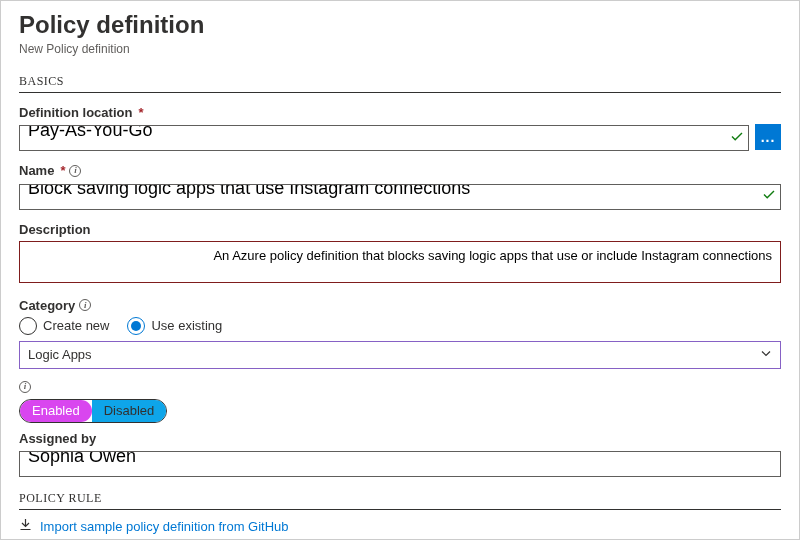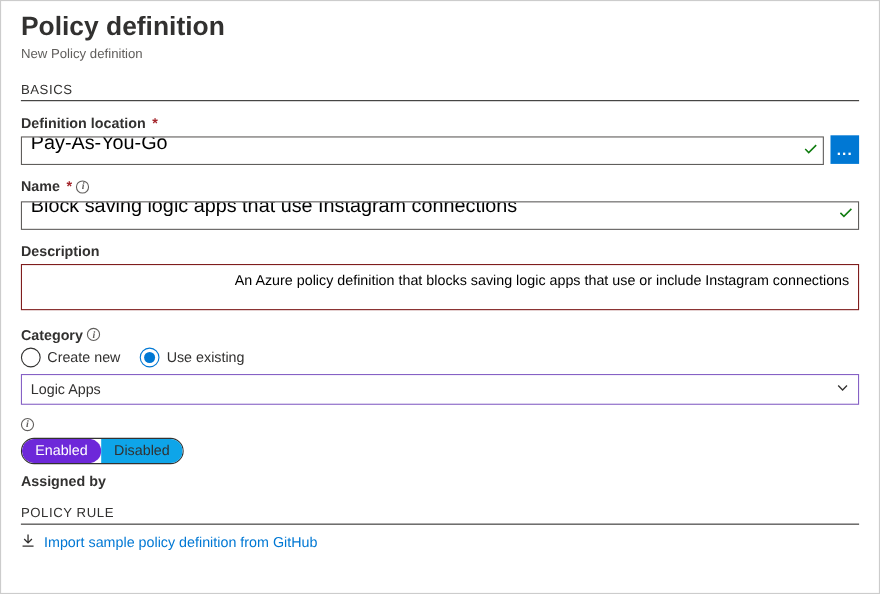--- a/index.html
+++ b/index.html
@@ -28,20 +28,21 @@
     color: #605e5c;
     margin-top: 2px;
   }
   .section-heading {
     font-size: 12px;
     letter-spacing: 0.5px;
     color: #323130;
     margin-top: 18px;
     padding-bottom: 3px;
     border-bottom: 1px solid #323130;
+    font-family: Liberation Serif, serif;
   }
   .field {
     margin-top: 12px;
   }
   .field-label {
     font-size: 13px;
     font-weight: 600;
     color: #323130;
     display: flex;
     align-items: center;
@@ -155,21 +156,21 @@
   }
   .pill-opt {
     padding: 0 12px;
     font-size: 13px;
     display: flex;
     align-items: center;
     cursor: pointer;
     background: #0ea5e9;
   }
   .pill-opt.active {
-    background: #6d28d9;
+    background: #d946ef;
     color: #fff;
     border-radius: 12px;
     text-align: center;
   }
   .import-link {
     display: inline-flex;
     align-items: center;
     gap: 8px;
     color: #0078d4;
     font-size: 13px;
@@ -267,20 +268,21 @@
     </div>
     <div class="pill-toggle">
       <div class="pill-opt active">Enabled</div>
       <div class="pill-opt">Disabled</div>
     </div>
   </div>
 
   
   <div class="field" style="margin-top:8px">
     <div class="field-label">Assigned by</div>
+    <input type="text" class="textbox" value="Sophia Owen" style="">
   </div>
 
   
   <div class="section-heading" style="margin-top:14px">POLICY RULE</div>
 
   <a class="import-link">
     <span class="import-arrow">
       <svg width="13" height="13" viewBox="0 0 13 13">
           <path d="M6.5 1 L6.5 8 M3 5 L6.5 8.5 L10 5 M1.5 11.5 L11.5 11.5" stroke="#323130" stroke-width="1.2" fill="none"></path>
         </svg>

